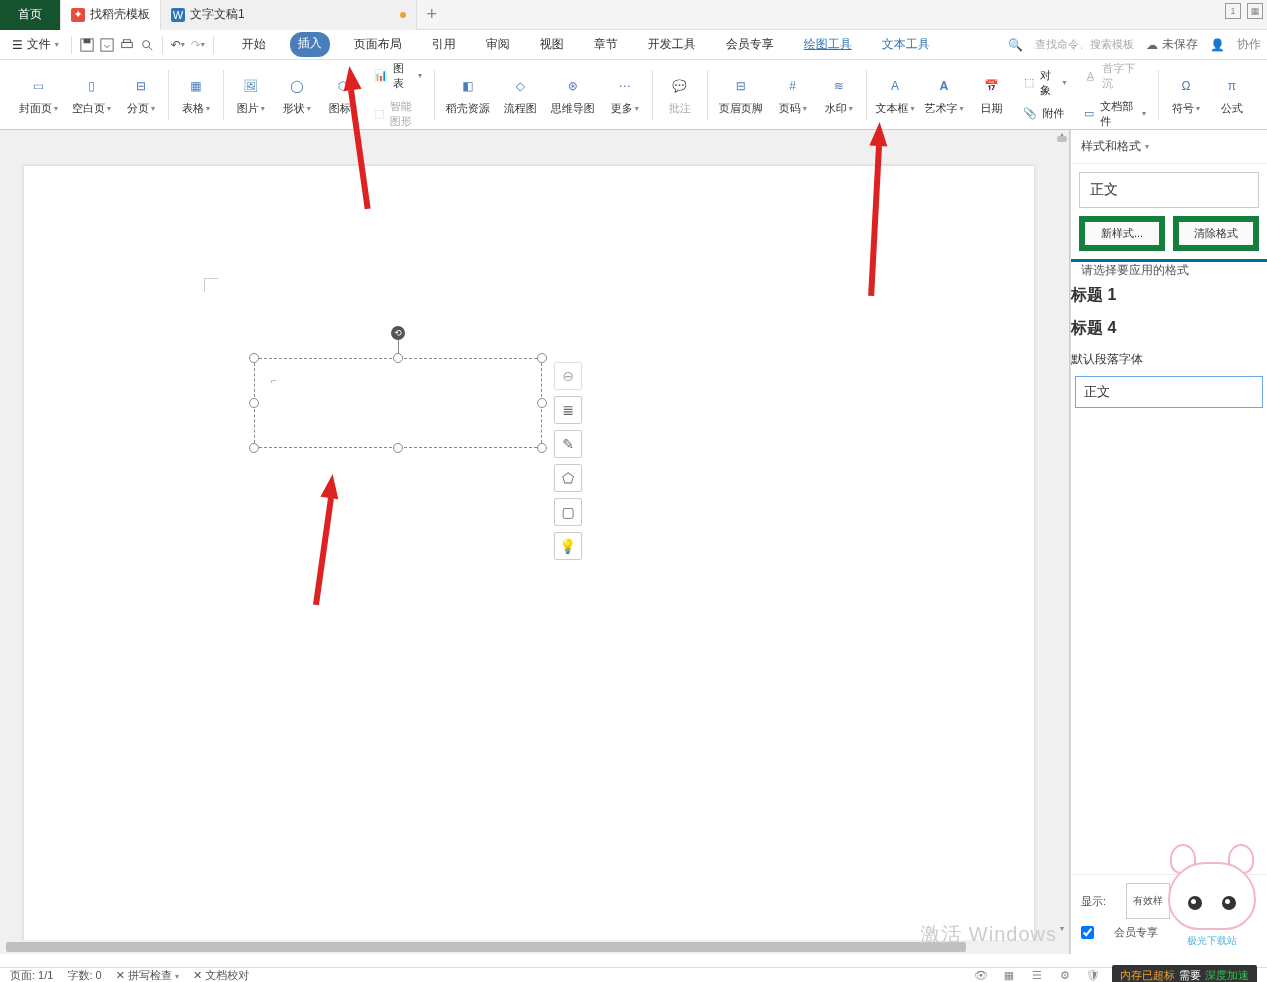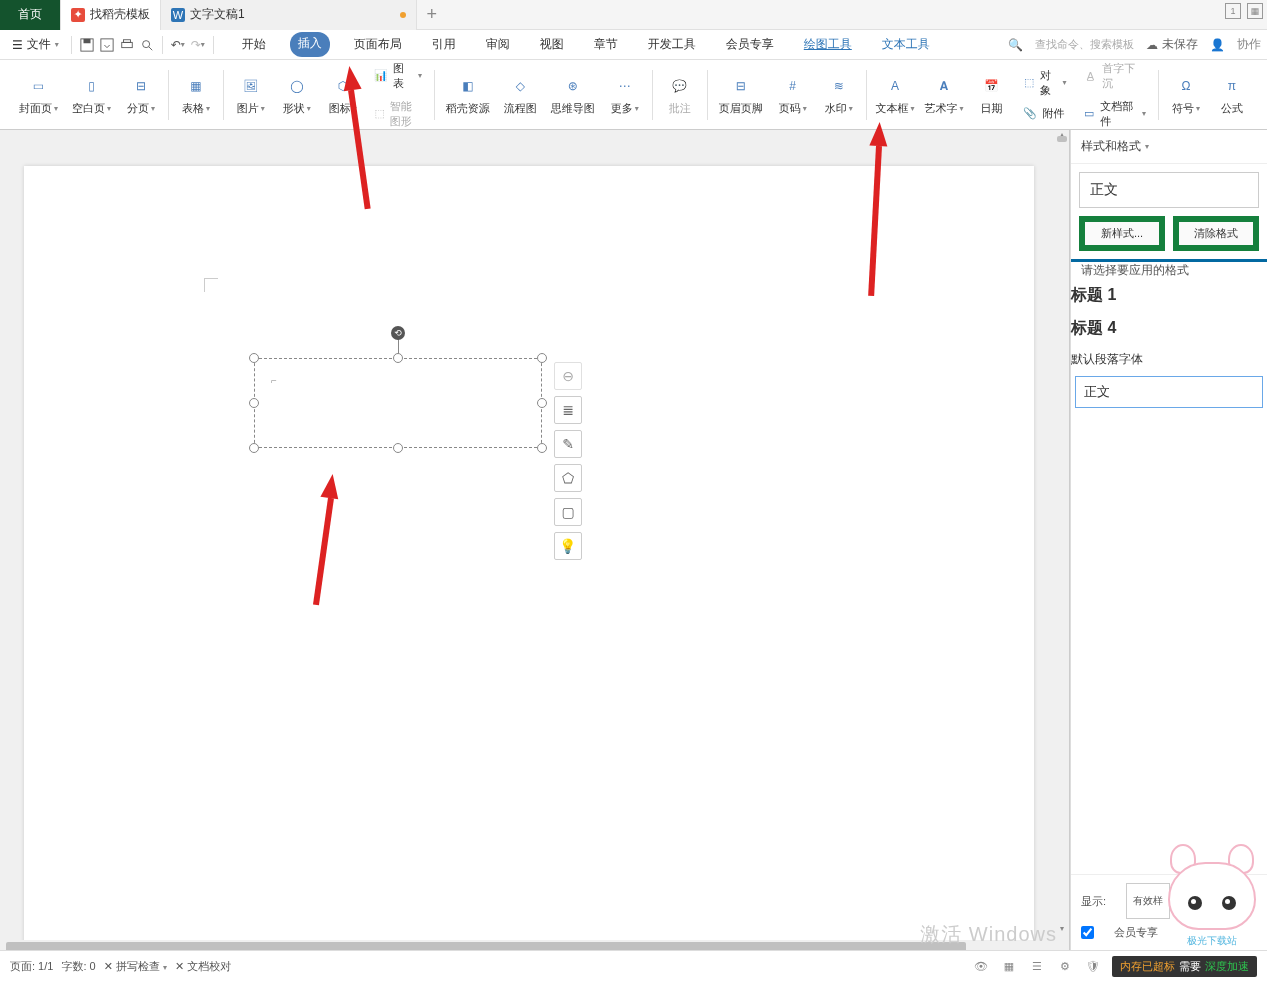--- a/index.html
+++ b/index.html
@@ -101,21 +101,21 @@
 .mascot { position: absolute; right: 5px; bottom: 32px; width: 100px; height: 100px; }
 .ear { position: absolute; width: 26px; height: 30px; background: #fff; border: 2px solid #f3b6c7; border-radius: 50% 50% 40% 40%; top: -6px; }
 .ear.l { left: 8px; } .ear.r { right: 8px; }
 .face { position: absolute; top: 12px; left: 6px; width: 88px; height: 68px; background: #fff; border: 2px solid #f3b6c7; border-radius: 44px 44px 36px 36px; }
 .eye { position: absolute; width: 14px; height: 14px; background: #333; border-radius: 50%; top: 46px; }
 .eye.l { left: 26px; } .eye.r { right: 26px; }
 .eye::after { content: ""; position: absolute; width: 5px; height: 5px; background: #fff; border-radius: 50%; top: 3px; left: 3px; }
 .mascot-text { position: absolute; bottom: 2px; left: 0; right: 0; text-align: center; font-size: 10px; color: #57b8e0; }
 
 
-.status-bar { position: absolute; left: 0; right: 0; bottom: 0; height: 32px; display: flex; align-items: center; padding: 0 10px; gap: 8px; background: #fff; border-top: 1px solid #ddd; font-size: 11px; color: #555; }
+.status-bar { position: absolute; left: 0; right: 0; bottom: 0; height: 15px; display: flex; align-items: center; padding: 0 10px; gap: 14px; background: #fff; border-top: 1px solid #ddd; font-size: 11px; color: #555; }
 .status-right { margin-left: auto; display: flex; align-items: center; gap: 10px; color: #888; }
 .status-icon { width: 18px; height: 18px; display: flex; align-items: center; justify-content: center; }
 .status-warn { background: #333; color: #fff; padding: 3px 8px; border-radius: 2px; font-size: 11px; display: flex; gap: 4px; }
 .status-warn .orange { color: #f0a030; }
 .status-warn .green { color: #2ec04e; }
 
 .wm { position: absolute; right: 210px; bottom: 34px; font-size: 20px; color: #ccc; letter-spacing: 1px; }
 </style>
 </head>
 <body>

